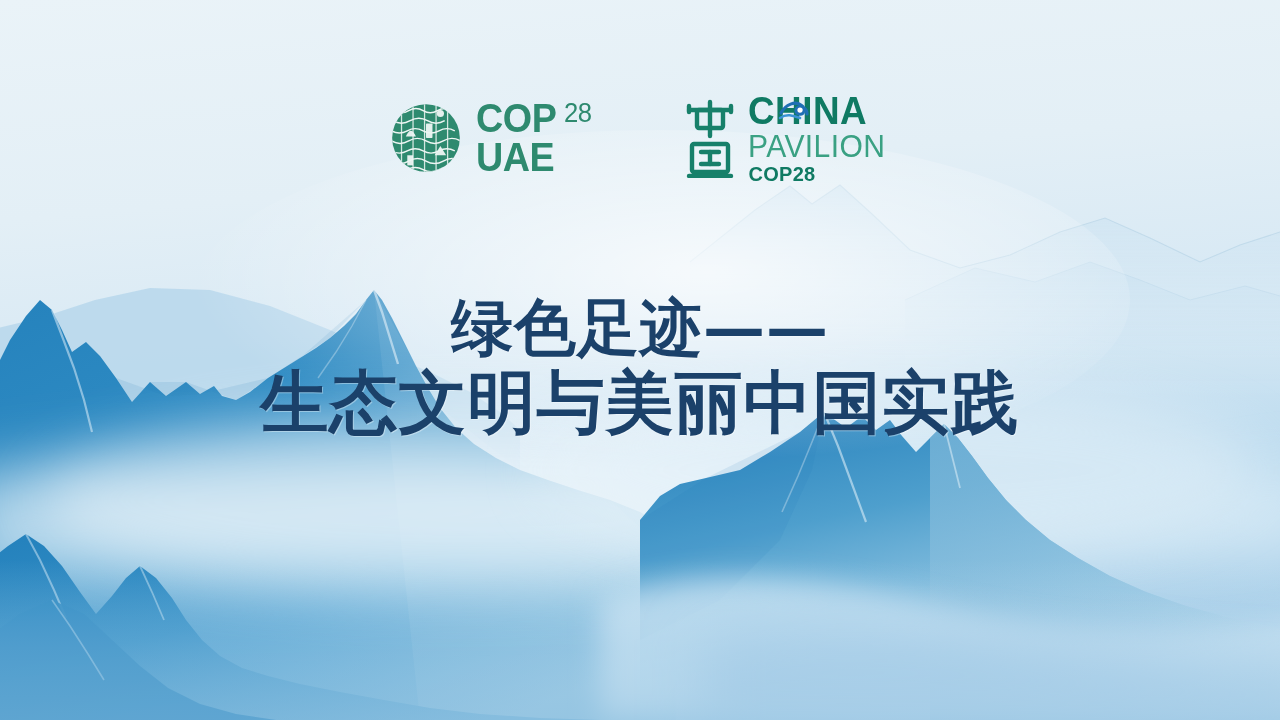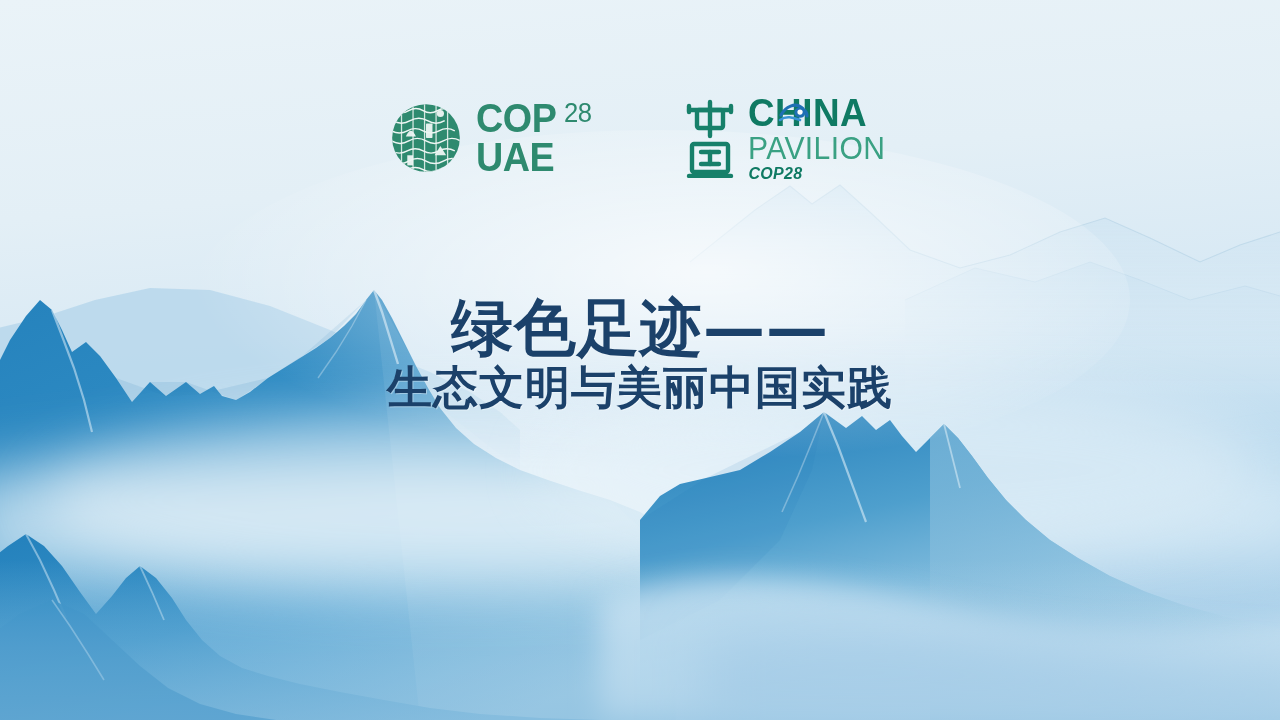--- a/index.html
+++ b/index.html
@@ -50,35 +50,35 @@
   #china-text{
     font-size:38px;font-weight:bold;color:#0f7a63;letter-spacing:.5px;
     transform:scaleX(.97);transform-origin:left center;
   }
   #china-swirl{position:absolute;left:30px;top:-1px;width:34px;height:32px;}
   #pavilion-text{
     font-size:31px;font-weight:400;color:#3aa183;letter-spacing:.4px;margin-top:2px;
     transform:scaleX(.97);transform-origin:left center;
   }
   #pavilion-cop28{
-    font-size:16px;font-weight:bold;color:#0f7a63;letter-spacing:.3px;margin-top:2px;font-style:italic;
+    font-size:20px;font-weight:bold;color:#0f7a63;letter-spacing:.3px;margin-top:2px;
   }
   
   #title-block{
     position:absolute;left:0;right:0;top:248px;text-align:center;
     color:#1b416a;
     font-family:"DejaVu Serif","Liberation Serif",serif;
     font-weight:bold;
     text-shadow:1px 1px 0 rgba(255,255,255,.35);
   }
   .title-line{
     display:block;letter-spacing:1px;white-space:nowrap;
   }
   #title-line-1{font-size:62px;line-height:1.03;margin-top:48px;}
-  #title-line-2{font-size:45px;line-height:1.24;}
+  #title-line-2{font-size:68px;line-height:1.24;}
 </style>
 </head>
 <body>
 
 <div id="slide">
 
   <svg class="art" viewBox="0 0 1280 720" preserveAspectRatio="none" xmlns="http://www.w3.org/2000/svg">
     <defs>
       <linearGradient id="gSky" x1="0" y1="0" x2="0.15" y2="1">
         <stop offset="0%" stop-color="#eaf3f8"></stop>

